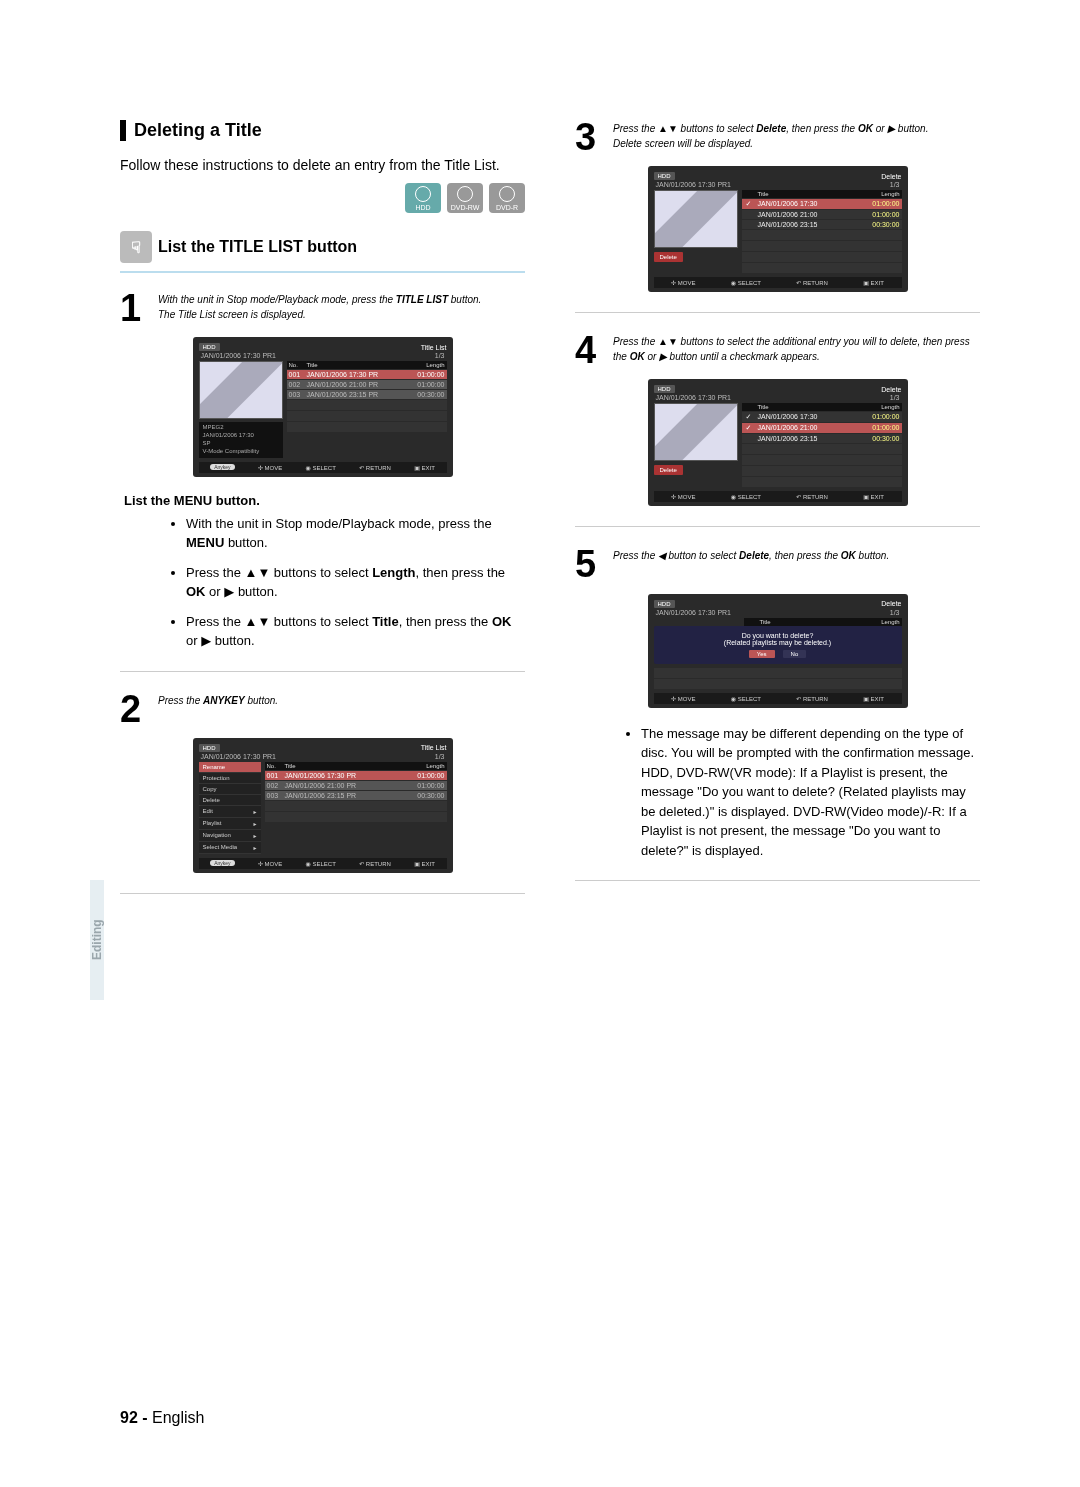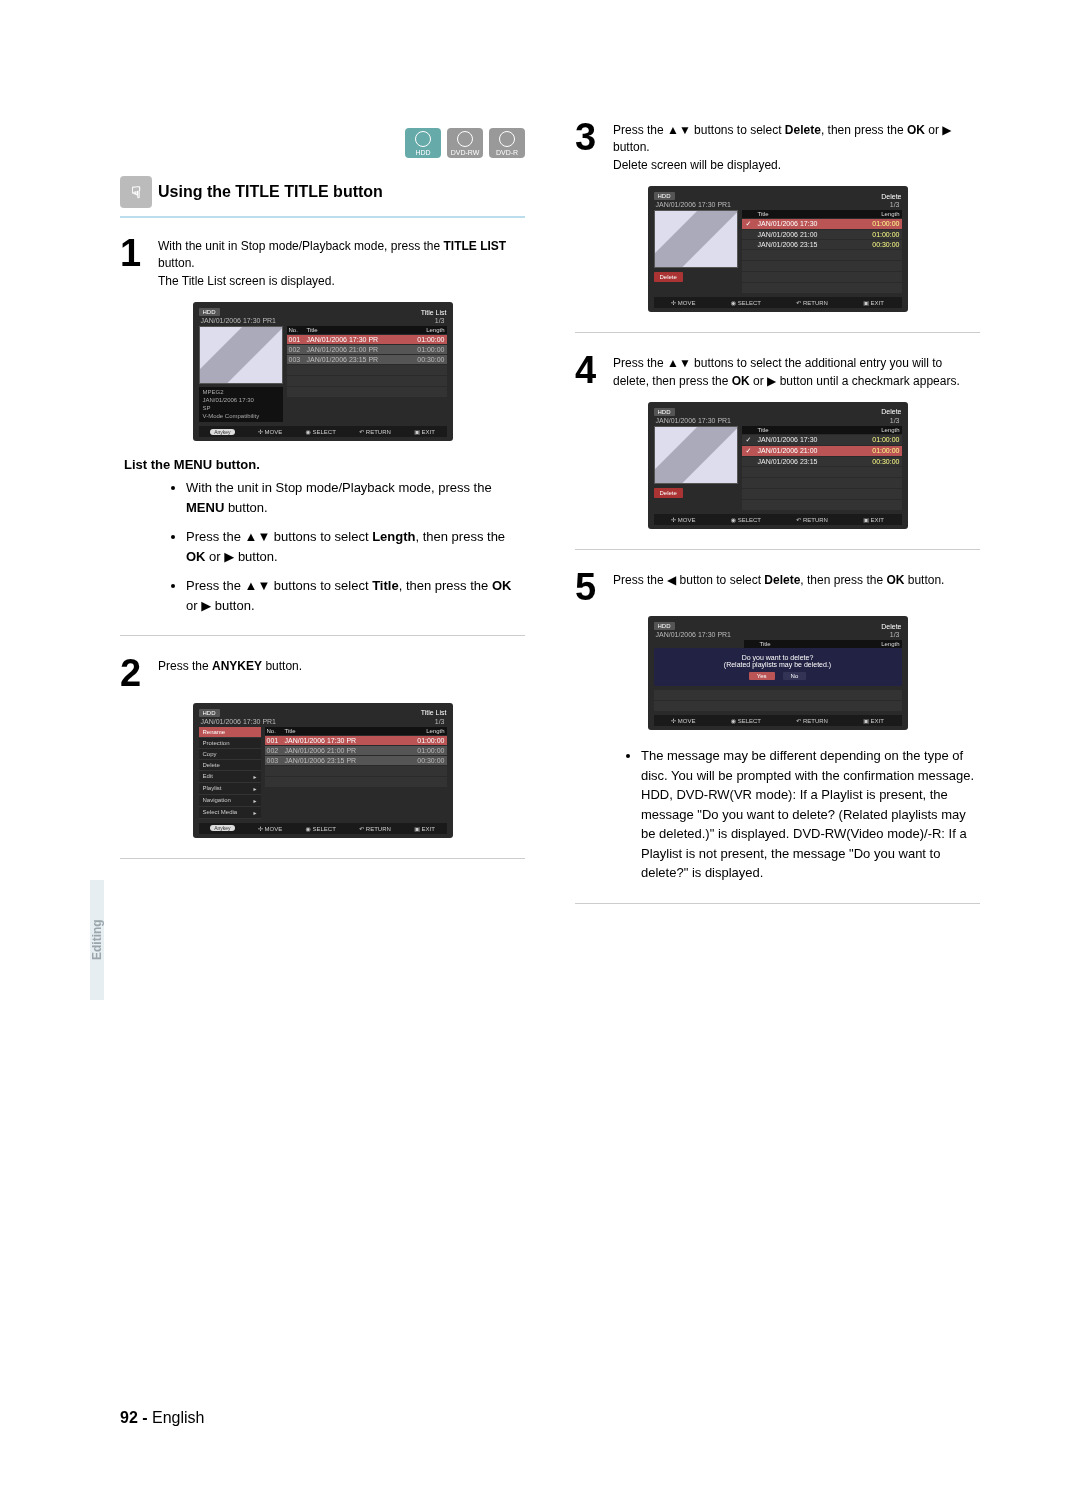--- a/index.html
+++ b/index.html
@@ -39,21 +39,21 @@
   }
   .subsection {
     display: flex; align-items: center; font-size: 16px; font-weight: bold;
     margin: 6px 0 8px;
   }
   .faint-hr { height: 2px; background: #bde; margin: 6px 0 18px; }
   .thin-hr { height: 1px; background: #ccc; margin: 20px 0; }
 
   .step { display: flex; gap: 10px; margin-bottom: 12px; }
   .step-num { font-size: 38px; font-weight: bold; line-height: 0.9; min-width: 28px; }
-  .step-text { font-size: 12px; line-height: 1.45; flex: 1; padding-top: 2px; }
+  .step-text { font-size: 10px; line-height: 1.45; flex: 1; padding-top: 2px; font-style: italic; }
   .step-text b { font-weight: bold; }
   ul.bullets { list-style: disc; padding-left: 18px; font-size: 13px; line-height: 1.5; margin: 6px 0 10px 4px; }
   ul.bullets li { margin-bottom: 10px; margin-left: 44px; }
   .sub-heading { font-size: 13px; font-weight: bold; margin: 6px 0 6px 4px; }
 
   
   .osd {
     width: 260px; background: #2a2a2a; color: #fff; font-size: 7px;
     border-radius: 3px; margin: 10px auto 16px; padding: 6px 6px 4px;
   }
@@ -104,28 +104,30 @@
   .footer b { font-weight: bold; }
 </style>
 </head>
 <body>
 
 <div class="side-tab">Editing</div>
 
 <div class="content">
 
   <div class="col">
+    <div class="section-title">Deleting a Title</div>
+    <p>Follow these instructions to delete an entry from the Title List.</p>
     <div class="disc-icons">
       <div class="disc-icon active">HDD</div>
       <div class="disc-icon">DVD-RW</div>
       <div class="disc-icon">DVD-R</div>
     </div>
     <div class="subsection">
       <span class="hand-icon">☟</span>
-      <span>Using the TITLE TITLE button</span>
+      <span>List the TITLE LIST button</span>
     </div>
     <div class="faint-hr"></div>
 
     <div class="step">
       <div class="step-num">1</div>
       <div class="step-text">
         <span>With the unit in Stop mode/Playback mode, press the </span><b>TITLE LIST</b><span> button.</span><br>
         <span>The Title List screen is displayed.</span>
       </div>
     </div>

